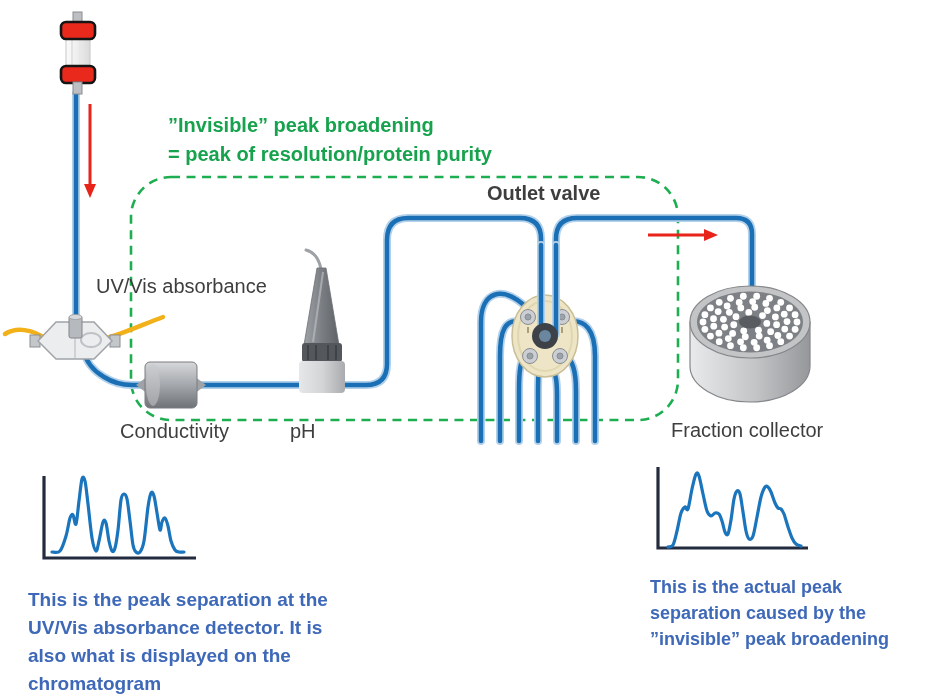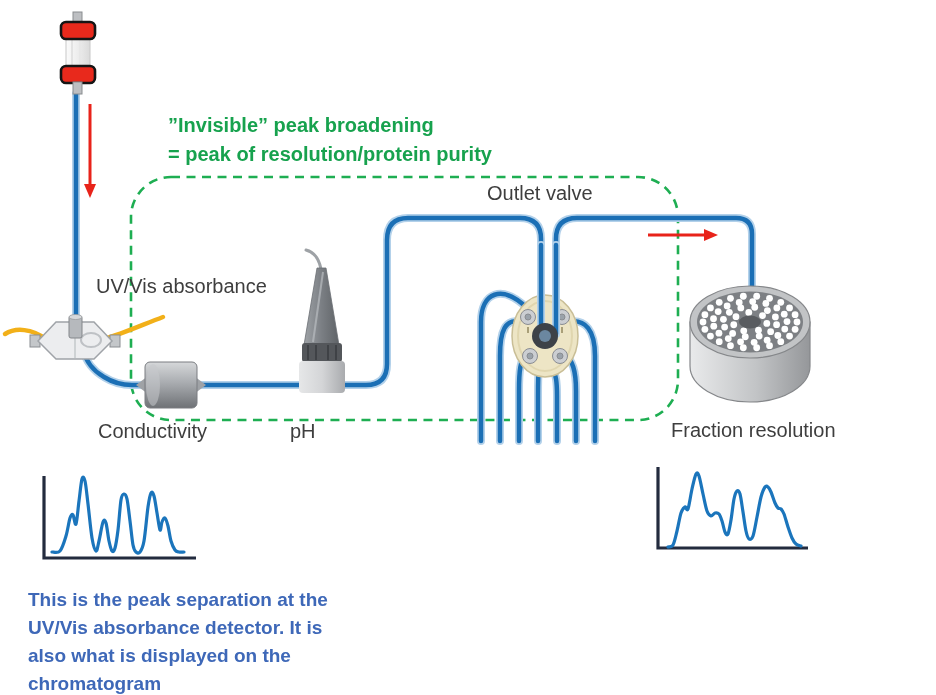--- a/index.html
+++ b/index.html
@@ -239,20 +239,21 @@
       <path id="trace-right" fill="none" stroke="#1B75BC" stroke-width="3.2" stroke-linecap="round" d="M 668,547 C 668.8333333333334,546.6666666666666 671.5,547.6666666666666 673,545 C 674.5,542.3333333333334 675.6666666666666,536.3333333333334 677,531 C 678.3333333333334,525.6666666666666 679.6666666666666,517 681,513 C 682.3333333333334,509 683.8333333333334,507.6666666666667 685,507 C 686.1666666666666,506.3333333333333 686.8333333333334,512 688,509 C 689.1666666666666,506 690.6666666666666,494.8333333333333 692,489 C 693.3333333333334,483.1666666666667 694.8333333333334,476.1666666666667 696,474 C 697.1666666666666,471.8333333333333 697.8333333333334,472.6666666666667 699,476 C 700.1666666666666,479.3333333333333 701.6666666666666,488.1666666666667 703,494 C 704.3333333333334,499.8333333333333 705.6666666666666,507.3333333333333 707,511 C 708.3333333333334,514.6666666666666 709.6666666666666,515.6666666666666 711,516 C 712.3333333333334,516.3333333333334 713.6666666666666,513.3333333333334 715,513 C 716.3333333333334,512.6666666666666 717.8333333333334,512.6666666666666 719,514 C 720.1666666666666,515.3333333333334 721,518 722,521 C 723,524 724,529.8333333333334 725,532 C 726,534.1666666666666 727,536 728,534 C 729,532 730,525.8333333333334 731,520 C 732,514.1666666666666 733,503.8333333333333 734,499 C 735,494.1666666666667 736,491.8333333333333 737,491 C 738,490.1666666666667 739,490.5 740,494 C 741,497.5 742,505.8333333333333 743,512 C 744,518.1666666666666 745,526.5 746,531 C 747,535.5 747.8333333333334,538.1666666666666 749,539 C 750.1666666666666,539.8333333333334 751.6666666666666,539.6666666666666 753,536 C 754.3333333333334,532.3333333333334 755.6666666666666,523.5 757,517 C 758.3333333333334,510.5 759.6666666666666,502 761,497 C 762.3333333333334,492 763.8333333333334,488.6666666666667 765,487 C 766.1666666666666,485.3333333333333 767,486.1666666666667 768,487 C 769,487.8333333333333 769.8333333333334,489.3333333333333 771,492 C 772.1666666666666,494.6666666666667 773.8333333333334,500.3333333333333 775,503 C 776.1666666666666,505.6666666666667 777,507 778,508 C 779,509 780,508 781,509 C 782,510 782.8333333333334,511 784,514 C 785.1666666666666,517 786.6666666666666,523 788,527 C 789.3333333333334,531 790.6666666666666,535.1666666666666 792,538 C 793.3333333333334,540.8333333333334 794.5,542.6666666666666 796,544 C 797.5,545.3333333333334 800.1666666666666,545.6666666666666 801,546"></path>
     </g>
   </svg>
 
   <div class="green-note">
     <div>”Invisible” peak broadening</div>
     <div>= peak of resolution/protein purity</div>
   </div>
 
   <div class="device-label" style="left:88px;top:275px;margin-left:8px;">UV/Vis absorbance</div>
-  <div class="device-label" style="left:98px;top:420px;">Conductivity</div>
+  <div class="device-label" style="left:120px;top:420px;">Conductivity</div>
   <div class="device-label" style="left:290px;top:420px;">pH</div>
-  <div class="device-label" style="left:487px;top:182px;">Outlet valve</div>
-  <div class="device-label" style="left:671px;top:419px;">Fraction resolution</div>
+  <div class="device-label" style="left:487px;top:182px;font-weight:bold;">Outlet valve</div>
+  <div class="device-label" style="left:671px;top:419px;">Fraction collector</div>
 
   <div class="caption caption-left">This is the peak separation at the UV/Vis absorbance detector. It is also what is displayed on the chromatogram</div>
+  <div class="caption caption-right">This is the actual peak separation caused by the ”invisible” peak broadening</div>
 
 </div>
 
 </body></html>

